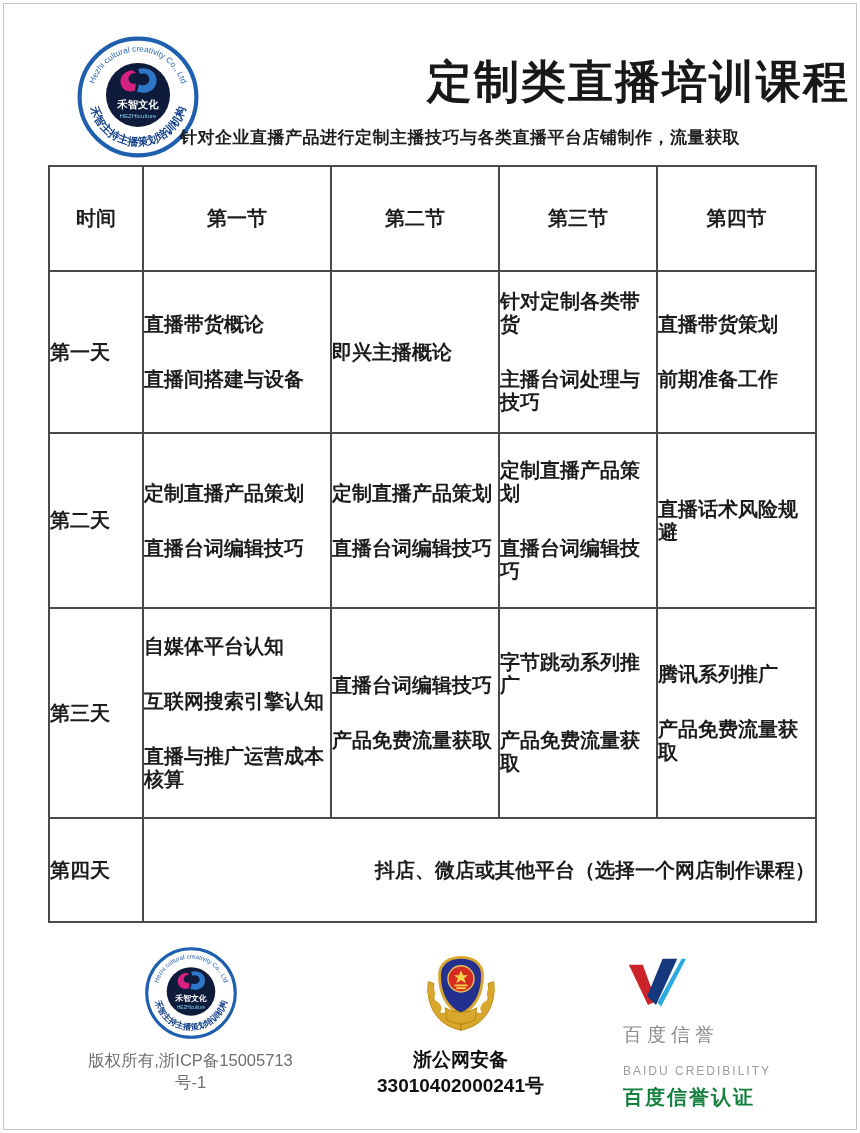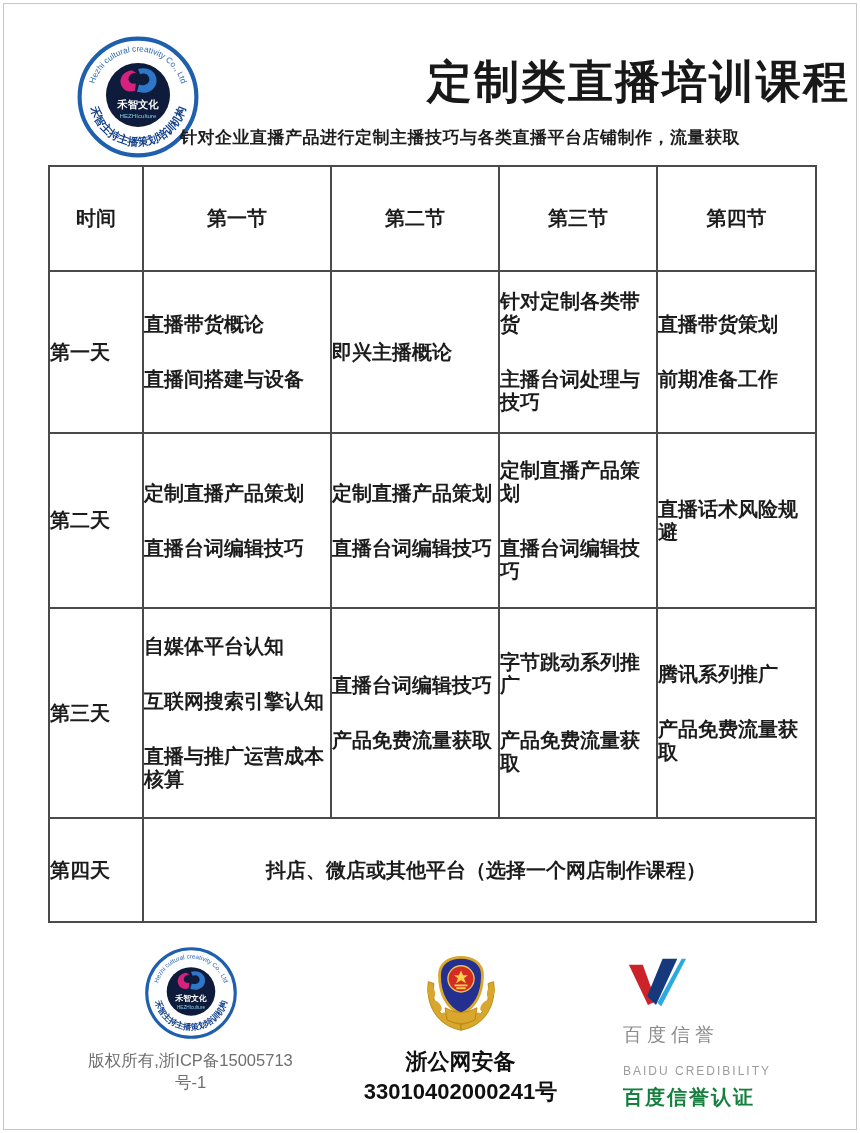--- a/index.html
+++ b/index.html
@@ -24,28 +24,28 @@
     border:2px solid #4a4a4a;vertical-align:middle;
     font-weight:bold;font-size:20px;color:#1c1c1c;padding:0;
   }
   .r-head{height:105px;}
   .r1{height:162px;}
   .r2{height:175px;}
   .r3{height:210px;}
   .r4{height:104px;}
   .cl{line-height:1.15;}
   .cl + .cl{margin-top:32px;}
-  .merged-cell{text-align:center;padding-left:13px !important;}
+  .merged-cell{text-align:right;padding-left:13px !important;}
 
   
   .f-left{position:absolute;left:88px;top:946px;width:205px;text-align:center;}
   .f-center{position:absolute;left:348px;top:948px;width:225px;text-align:center;}
   .f-right{position:absolute;left:623px;top:956px;width:165px;text-align:left;}
   .copyright-text{margin-top:6px;font-size:16.5px;color:#6f6f6f;}
-  .police-text{margin-top:9px;font-size:22px;font-weight:bold;color:#101010;}
+  .police-text{margin-top:9px;font-size:19px;font-weight:bold;color:#101010;}
   .baidu-cn{margin-top:8px;font-size:19px;color:#8b8b8b;letter-spacing:5px;}
   .baidu-en{margin-top:16px;font-size:12px;color:#9c9c9c;letter-spacing:2px;}
   .baidu-cert{margin-top:6px;font-size:20px;color:#15803d;font-weight:bold;letter-spacing:2px;}
   .hidden-defs{position:absolute;width:0;height:0;overflow:hidden;}
 </style>
 </head>
 <body>
 
 <div class="page-frame"></div>
 

